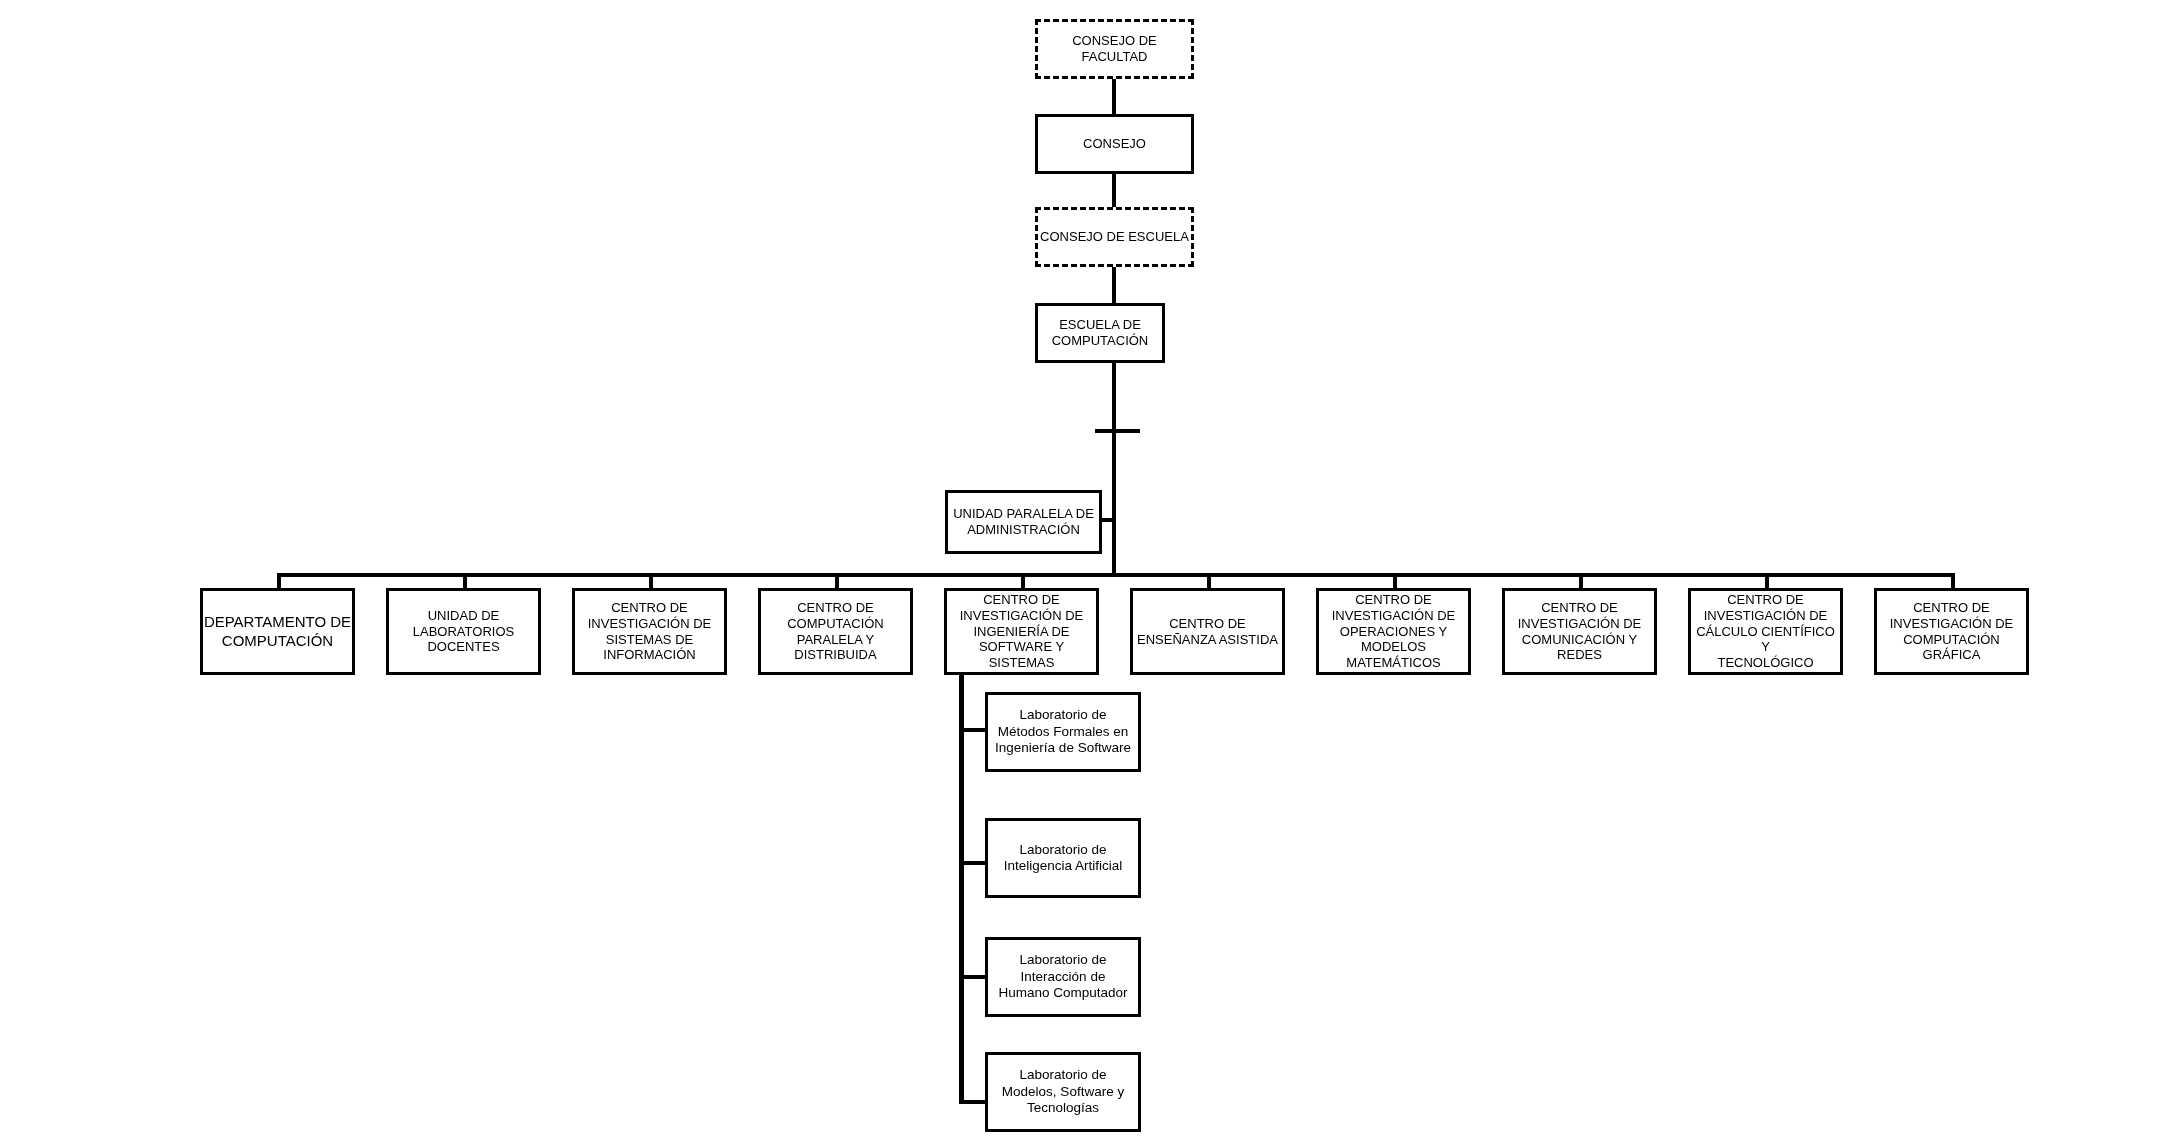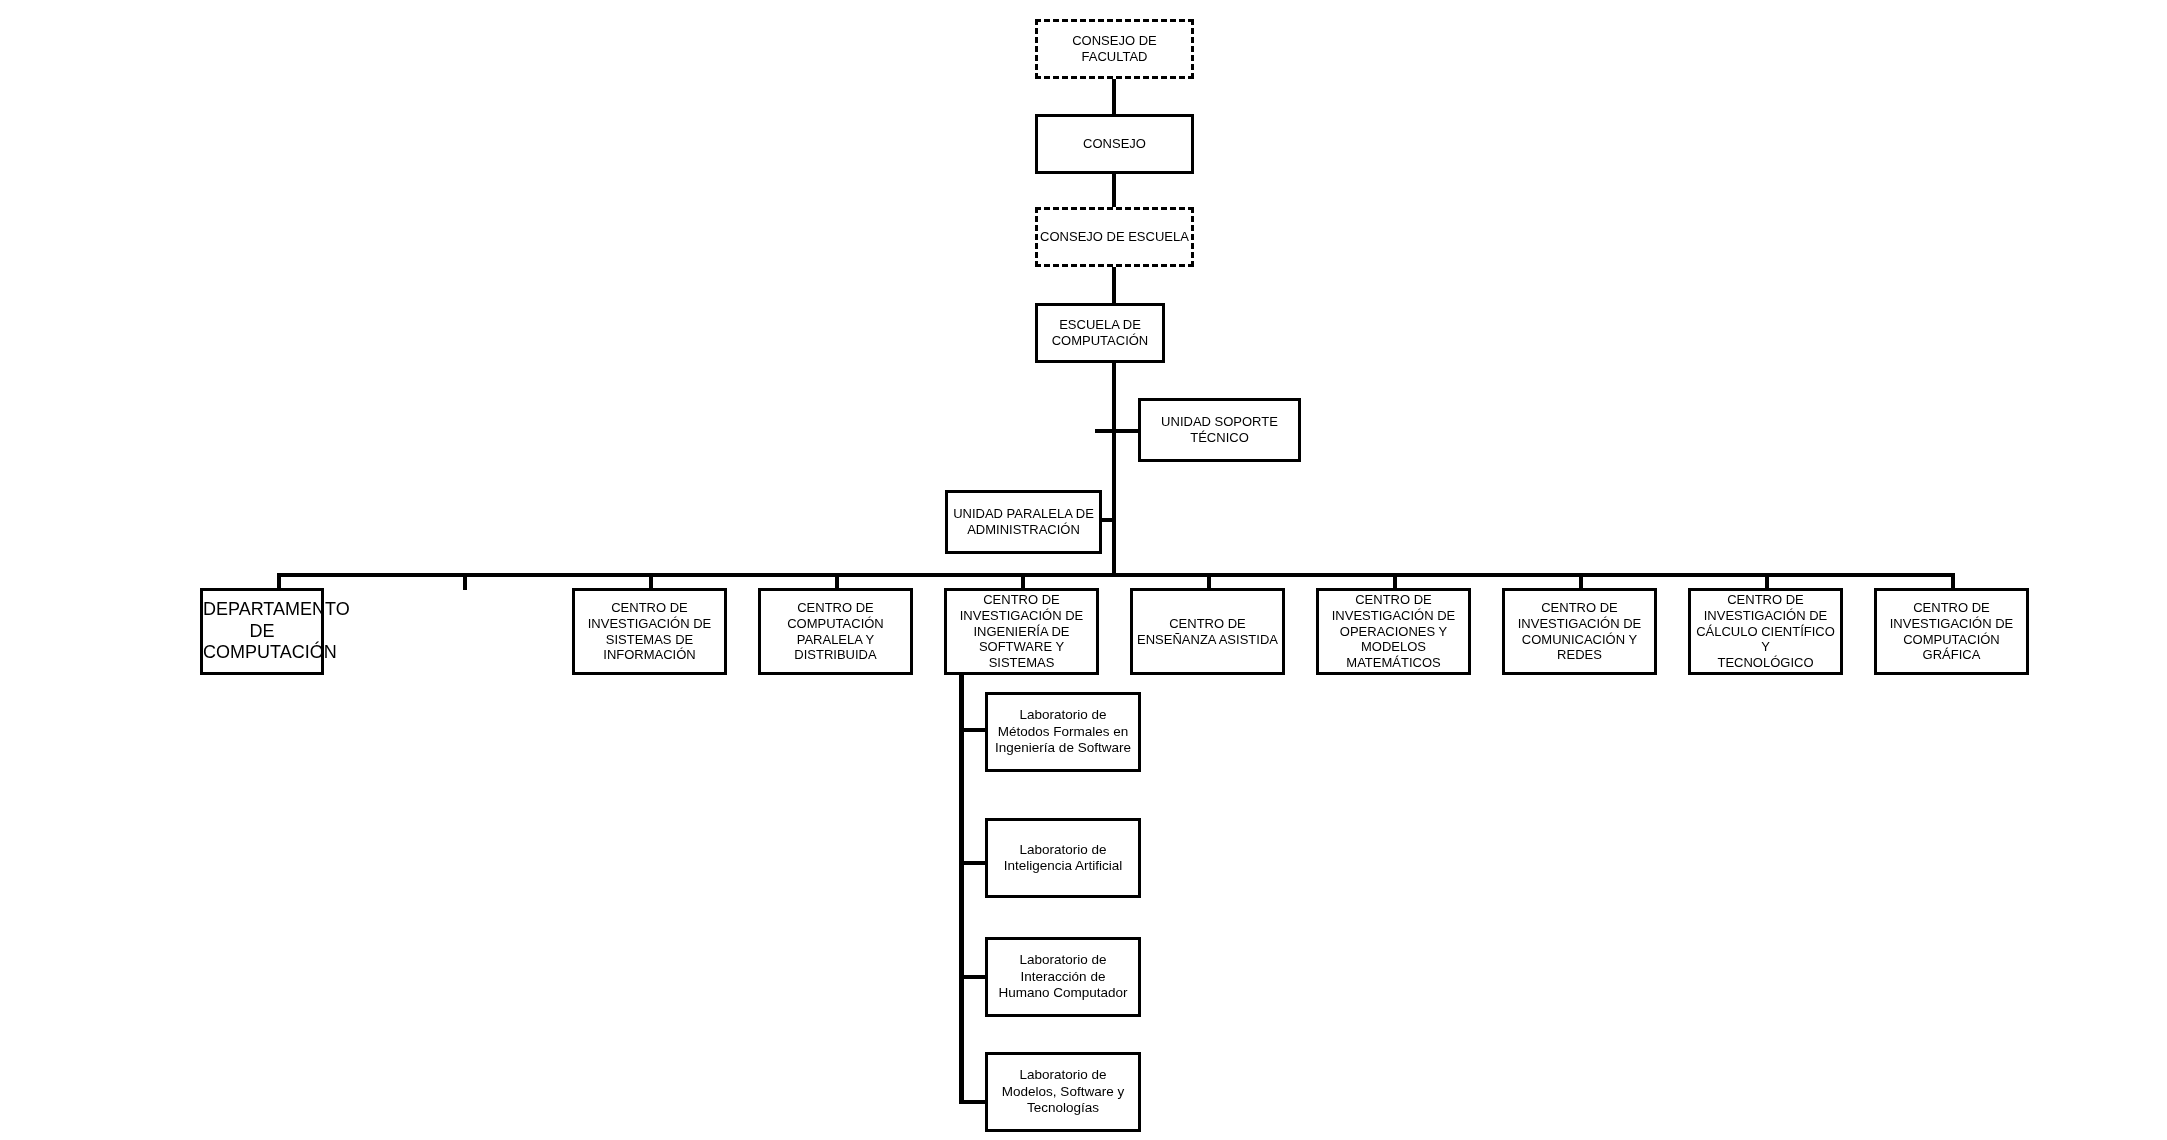--- a/index.html
+++ b/index.html
@@ -105,35 +105,36 @@
   <div class="node dashed overflow" style="left:1035px; top:207px; width:159px; height:60px; font-size:13px;">
     <span class="txt">CONSEJO DE ESCUELA</span>
   </div>
 
   <div class="node solid" style="left:1035px; top:303px; width:130px; height:60px; font-size:13px;">
     <span class="txt">ESCUELA DE
 COMPUTACIÓN</span>
   </div>
 
 
-  <div class="node solid" style="left:1138px; top:398px; width:163px; height:64px; font-size:13px;">
-    <span class="txt">UNIDAD SOPORTE
-TÉCNICO</span>
-  </div>
 
   <div class="node solid overflow" style="left:945px; top:490px; width:157px; height:64px; font-size:13px;">
     <span class="txt">UNIDAD PARALELA DE
 ADMINISTRACIÓN</span>
   </div>
 
-  <div class="node solid" style="left:200px; top:588px; width:124px; height:87px; font-size:18px;">
+  <div class="node solid" style="left:200px; top:588px; width:155px; height:87px; font-size:15px;">
     <span class="txt">DEPARTAMENTO DE
 COMPUTACIÓN</span>
   </div>
 
+  <div class="node solid" style="left:386px; top:588px; width:155px; height:87px; font-size:13px;">
+    <span class="txt">UNIDAD DE
+LABORATORIOS
+DOCENTES</span>
+  </div>
 
   <div class="node solid" style="left:572px; top:588px; width:155px; height:87px; font-size:13px;">
     <span class="txt">CENTRO DE
 INVESTIGACIÓN DE
 SISTEMAS DE
 INFORMACIÓN</span>
   </div>
 
   <div class="node solid" style="left:758px; top:588px; width:155px; height:87px; font-size:13px;">
     <span class="txt">CENTRO DE

